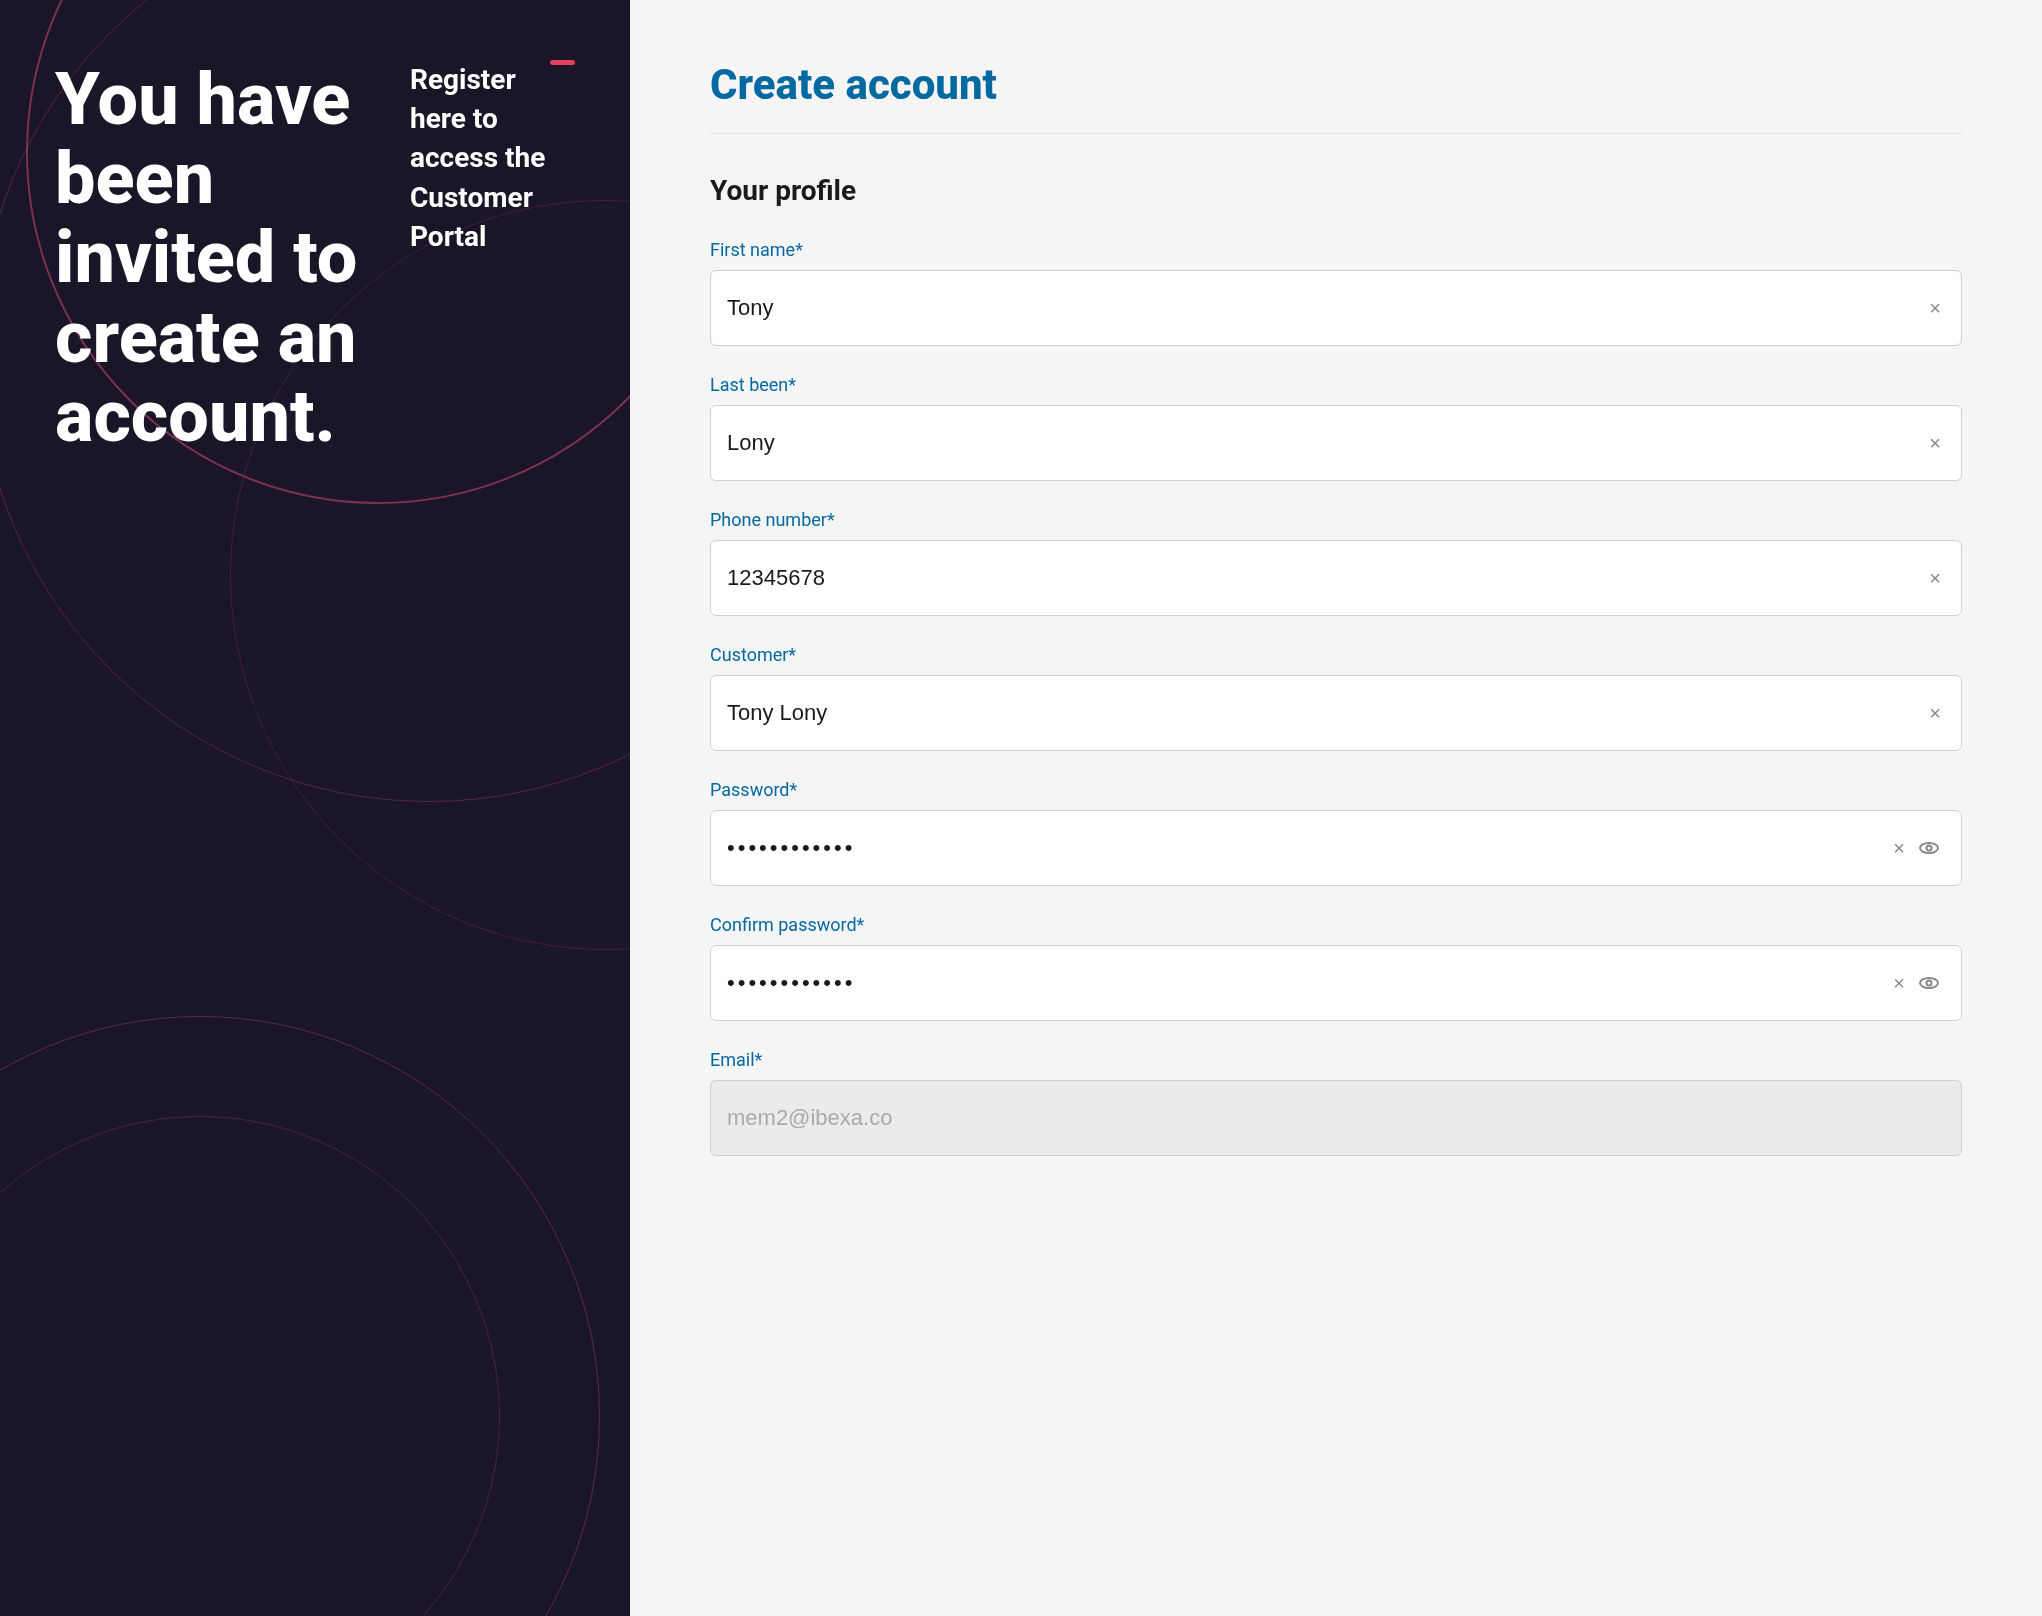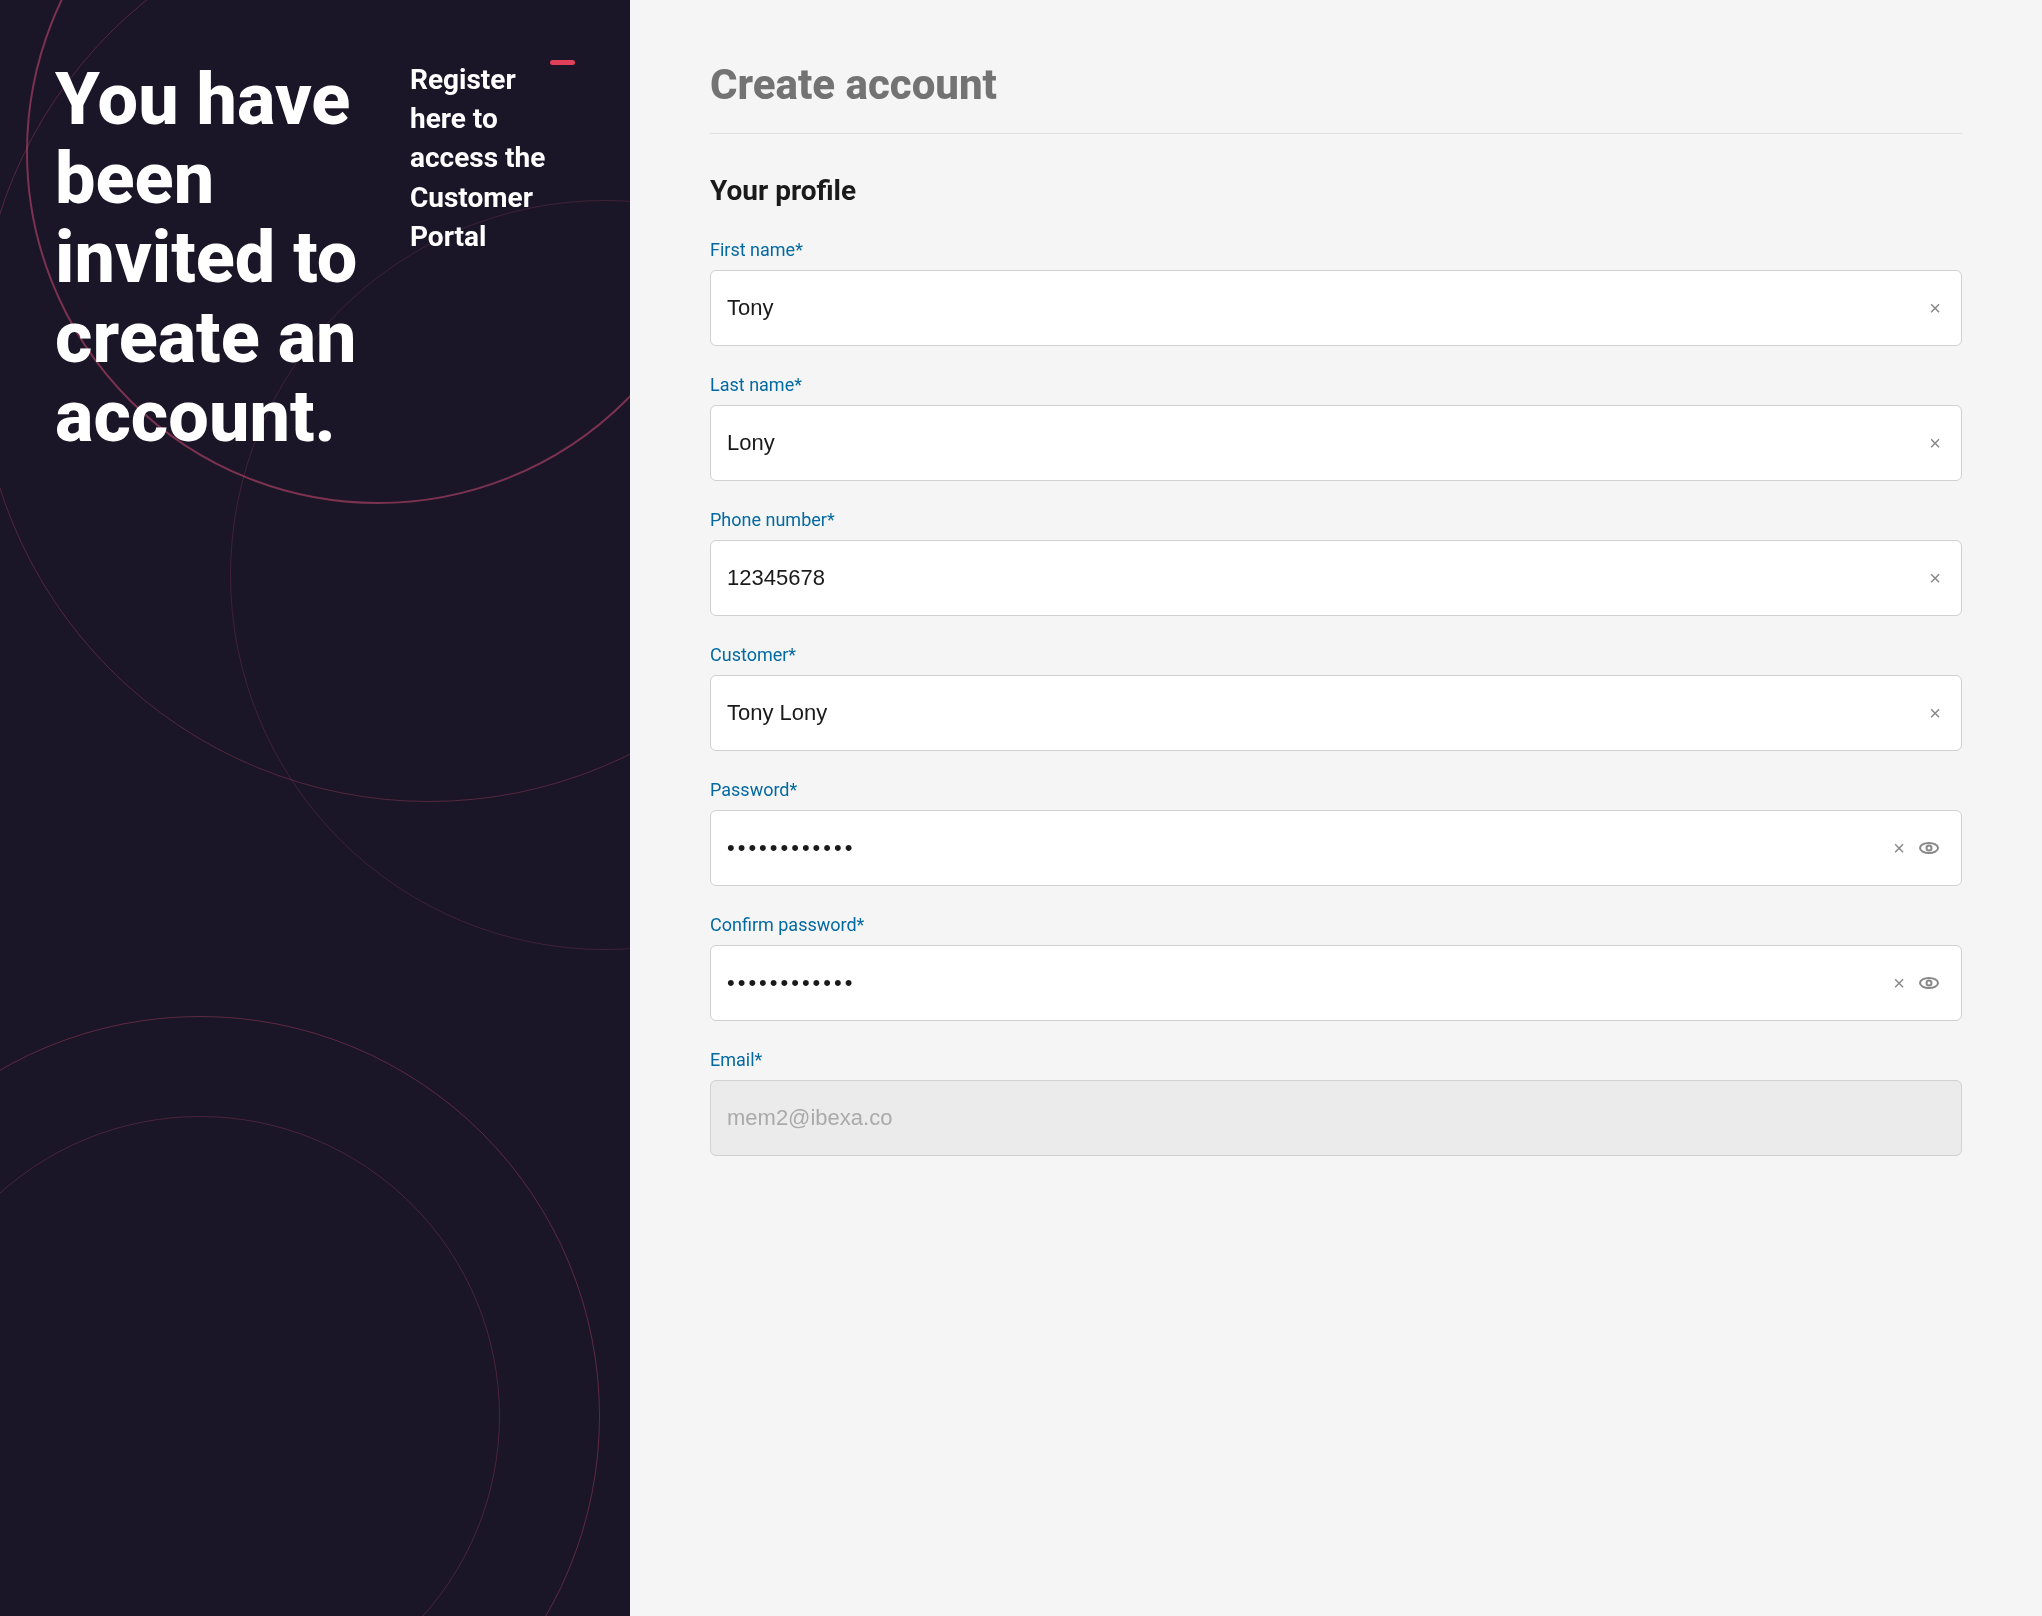--- a/index.html
+++ b/index.html
@@ -119,21 +119,21 @@
     .right-panel {
       flex: 1;
       background-color: #f5f5f5;
       padding: 60px 80px;
       overflow-y: auto;
     }
 
     .page-title {
       font-size: 42px;
       font-weight: 800;
-      color: #737373;
+      color: #0369a1;
       margin-bottom: 24px;
     }
 
     .divider {
       height: 1px;
       background-color: #e0e0e0;
       margin-bottom: 40px;
     }
 
     .section-title {
@@ -232,21 +232,21 @@
 
   <div id="form-fields">
       <div class="form-group">
         <label class="form-label" for="input-first_name">First name*</label>
         <div class="input-wrapper">
           <input type="text" id="input-first_name" value="Tony" style="">
           <button class="input-clear">×</button>
         </div>
       </div>
       <div class="form-group">
-        <label class="form-label" for="input-last_name">Last name*</label>
+        <label class="form-label" for="input-last_name">Last been*</label>
         <div class="input-wrapper">
           <input type="text" id="input-last_name" value="Lony" style="">
           <button class="input-clear">×</button>
         </div>
       </div>
       <div class="form-group">
         <label class="form-label" for="input-phone_number">Phone number*</label>
         <div class="input-wrapper">
           <input type="text" id="input-phone_number" value="12345678" style="">
           <button class="input-clear">×</button>

